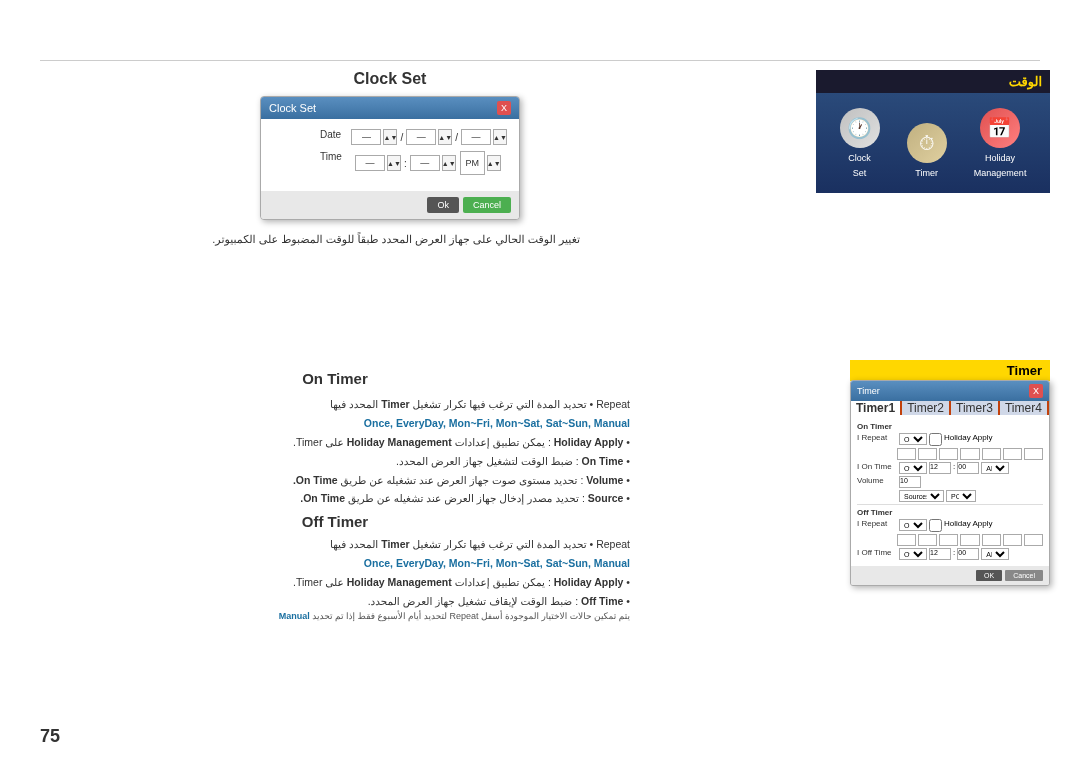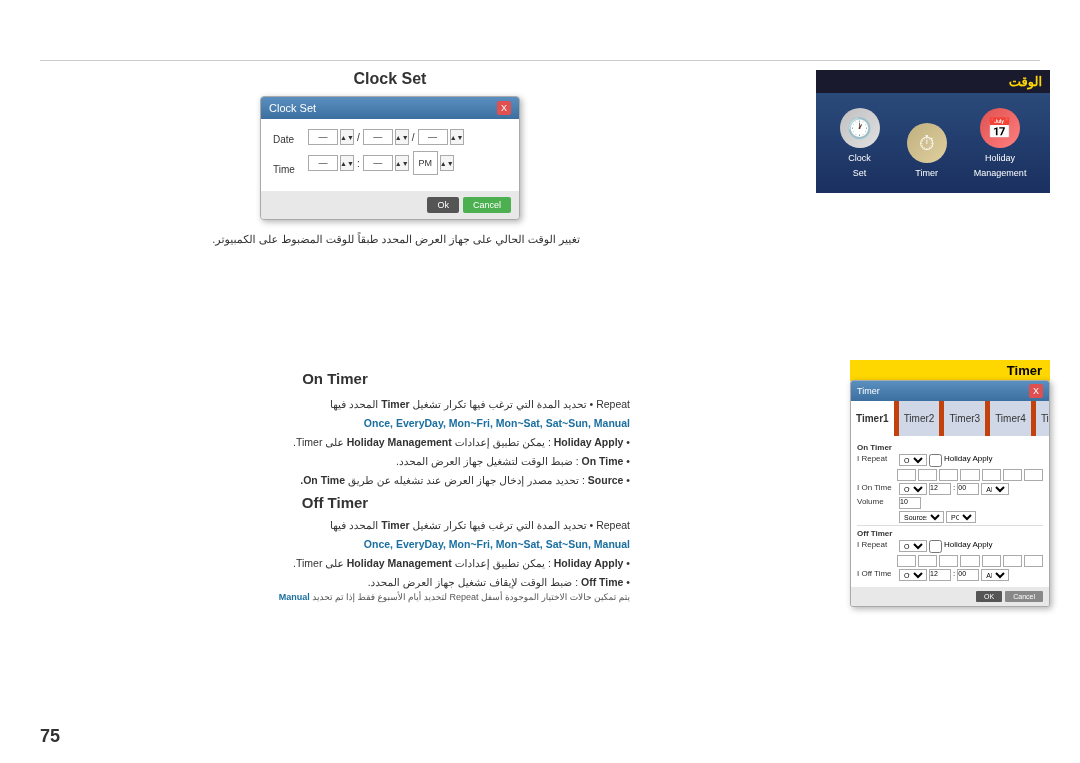--- a/index.html
+++ b/index.html
@@ -83,24 +83,25 @@
       justify-content: center;
     }
 
     .clock-dialog-body {
       padding: 10px 12px;
       background: #fff;
     }
 
     .clock-field {
       display: flex;
-      align-items: flex-end;
+      align-items: flex-start;
       margin-bottom: 6px;
       font-size: 10px;
       color: #333;
+      margin-left: 47px;
     }
 
     .clock-field label {
       width: 35px;
       font-size: 10px;
     }
 
     .clock-field-inputs {
       display: flex;
       align-items: center;
@@ -292,24 +293,24 @@
       justify-content: space-between;
     }
 
     .timer-tabs {
       display: flex;
       background: #d0d8e8;
       font-size: 8px;
     }
 
     .timer-tab {
-      padding: 12px 5px;
-      border-right: 5px solid #c2410c;
-      color: #333;
-      font-size: 10px;
+      padding: 0 5px;
+      border-right: 2px solid #c2410c;
+      color: #333;
+      font-size: 12px;
     }
 
     .timer-tab.active {
       background: #fff;
       font-weight: bold;
     }
 
     .timer-body {
       padding: 4px 6px;
       background: #fff;
@@ -509,20 +510,26 @@
       <span class="bold-text">Holiday Management</span>
       <span> على Timer.</span>
     </div>
     <div>
       <span> • </span>
       <span class="bold-text">On Time</span>
       <span> : ضبط الوقت لتشغيل جهاز العرض المحدد.</span>
     </div>
     <div>
       <span> • </span>
+      <span class="bold-text">Volume</span>
+      <span> : تحديد مستوى صوت جهاز العرض عند تشغيله عن طريق </span>
+      <span class="bold-text">On Time.</span>
+    </div>
+    <div>
+      <span> • </span>
       <span class="bold-text">Source</span>
       <span> : تحديد مصدر إدخال جهاز العرض عند تشغيله عن طريق </span>
       <span class="bold-text">On Time.</span>
     </div>
   </div>
 
   <div class="off-timer-title">Off Timer</div>
   <div class="arabic-bullet-block">
     <div>
       <span> Repeat •</span>

